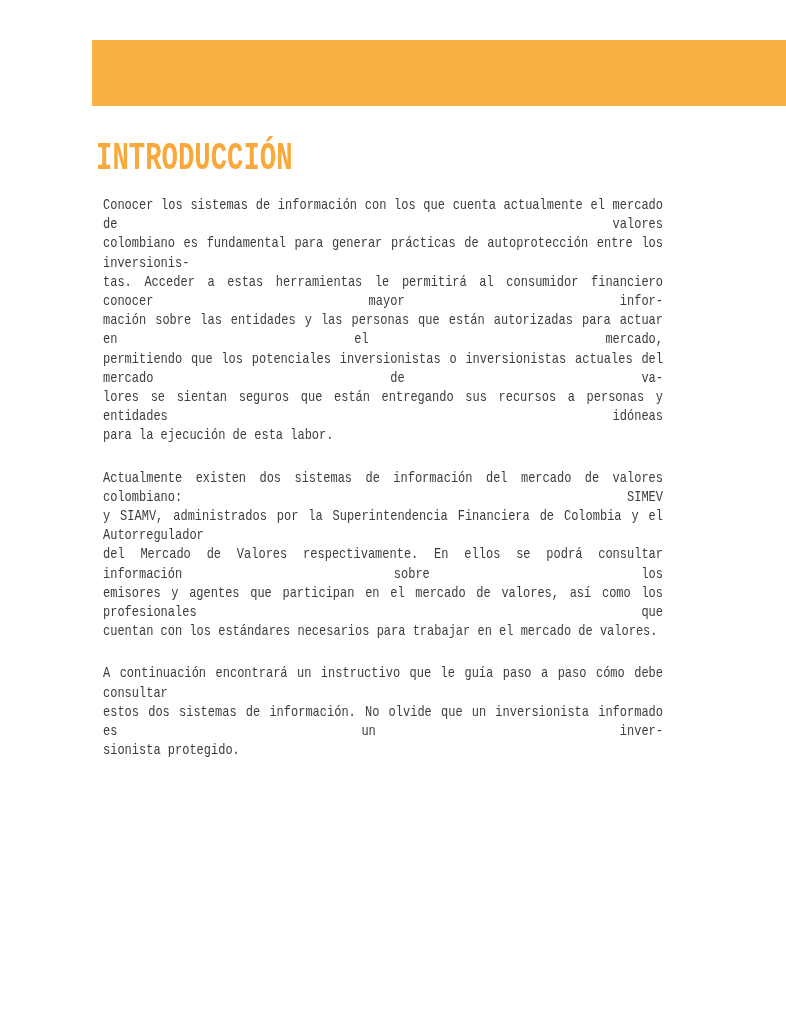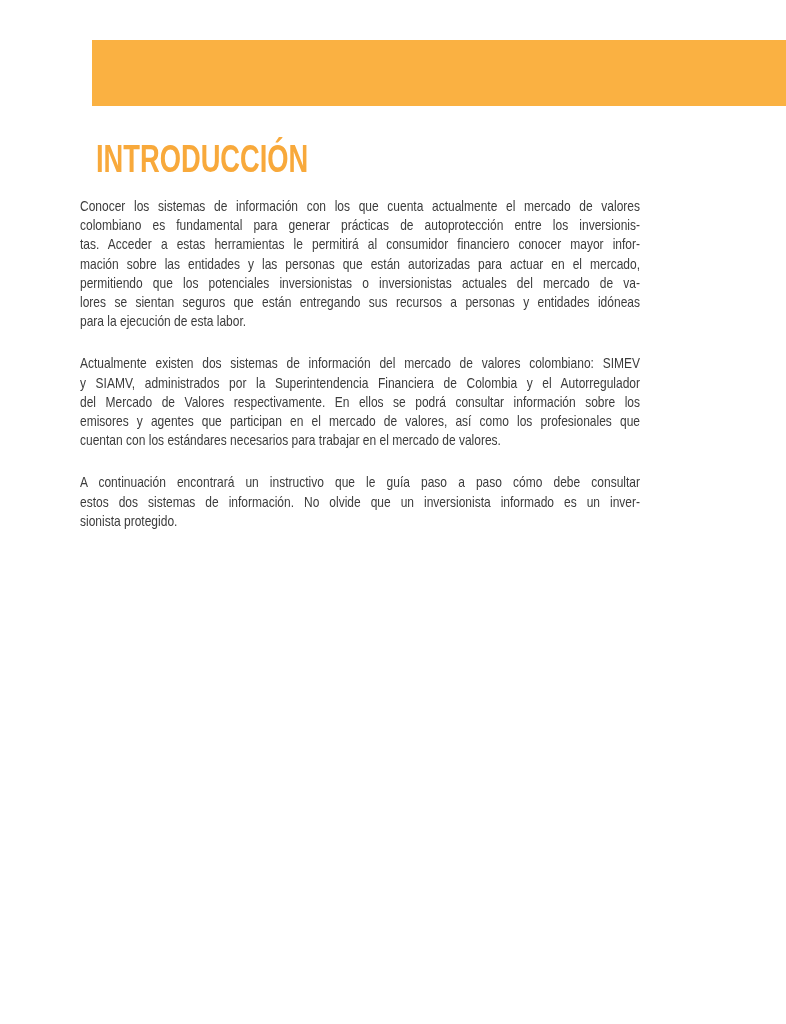--- a/index.html
+++ b/index.html
@@ -6,21 +6,21 @@
     margin: 0;
     padding: 0;
     background: #ffffff;
     overflow: hidden;
   }
   .page {
     position: relative;
     width: 786px;
     height: 1024px;
     background: #ffffff;
-    font-family: Liberation Sans, sans-serif;
+    font-family: Liberation Mono, monospace;
   }
   .banner {
     position: absolute;
     left: 92px;
     top: 40px;
     width: 694px;
     height: 66px;
     background: #FAB142;
   }
   .title {
@@ -31,21 +31,21 @@
     font-size: 39px;
     line-height: 40px;
     font-weight: bold;
     color: #F8A93B;
     white-space: nowrap;
     transform: scaleX(0.70);
     transform-origin: left top;
   }
   .content {
     position: absolute;
-    left: 80px;
+    left: 103px;
     top: 196px;
     width: 560px;
   }
   .para {
     width: 700px;
     transform: scaleX(0.80);
     transform-origin: left top;
     margin: 0 0 23px 0;
     font-size: 15px;
     line-height: 19.2px;

